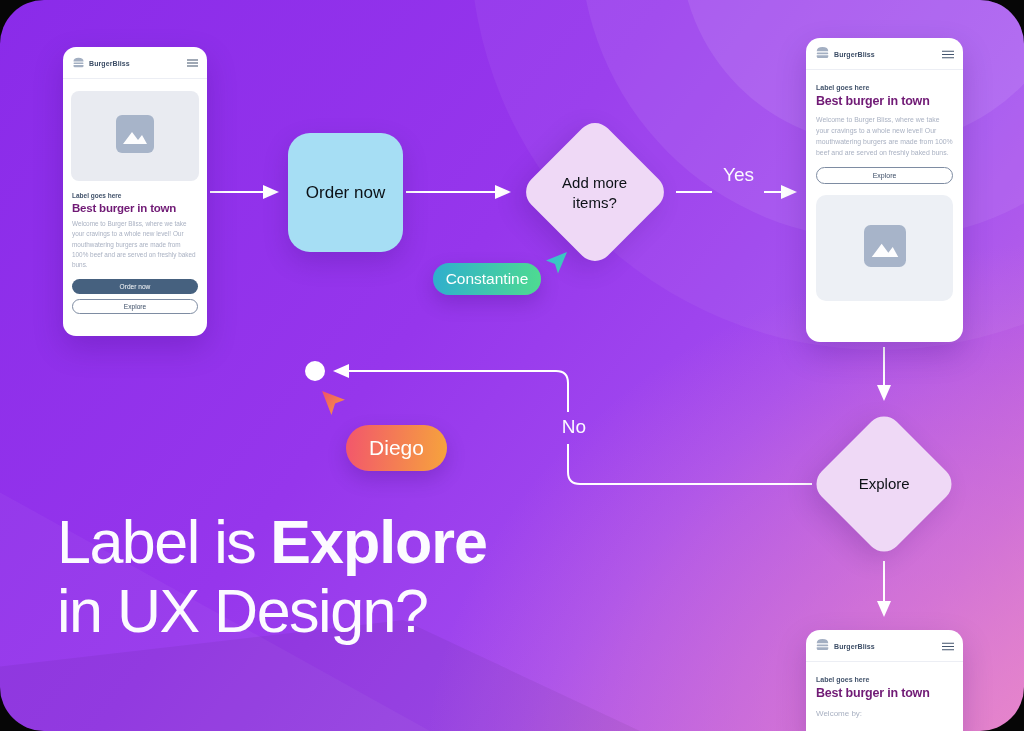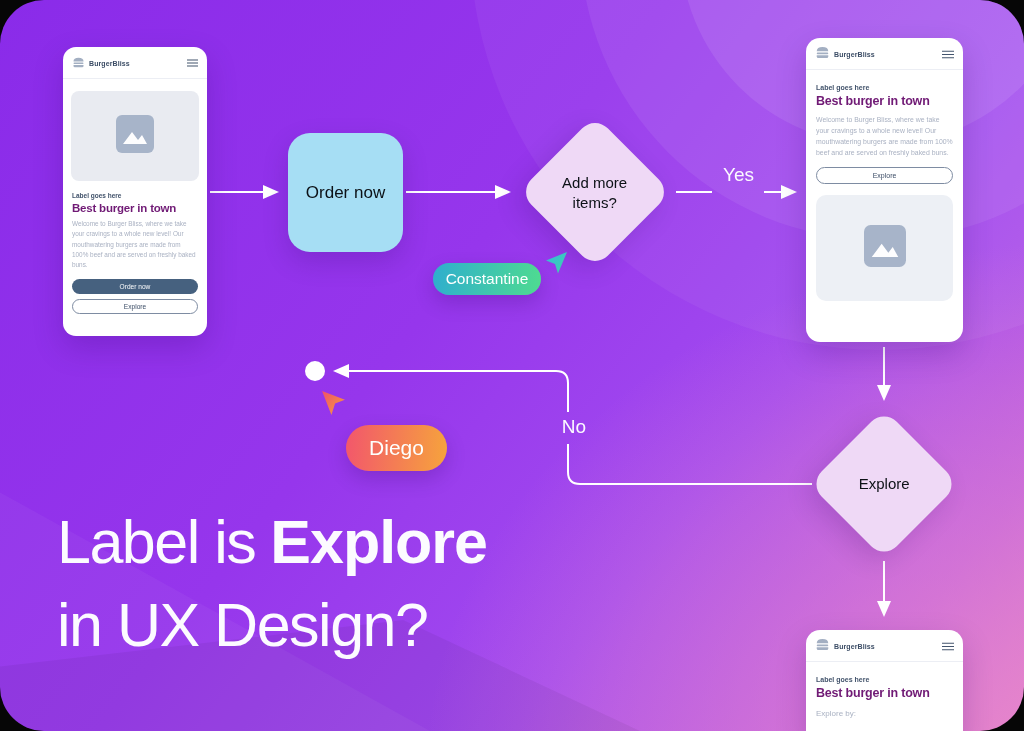--- a/index.html
+++ b/index.html
@@ -72,21 +72,21 @@
     background:linear-gradient(95deg,#F2566C,#F6A43C);}
   .cursor-ptr{position:absolute;}
   .ptr-constantine{left:544px;top:251px;}
   .ptr-diego{left:320px;top:390px;}
 
   
   .title{position:absolute;left:57px;top:512px;color:#FCFBFF;}
   .t-line{font-size:61px;letter-spacing:-1.5px;line-height:1.0;white-space:nowrap;}
   .t-line1{font-weight:400;}
   .t-bold{font-weight:700;margin-left:15px;letter-spacing:-1px;}
-  .t-line2{margin-top:22px;font-weight:400;}
+  .t-line2{margin-top:8px;font-weight:400;}
 </style>
 </head>
 <body>
 
 <div class="stage">
 
   <div class="bg-circle bg-c3"></div>
   <div class="bg-circle bg-c2"></div>
   <div class="bg-circle bg-c1"></div>
   <div class="facet facet1"></div>
@@ -210,21 +210,21 @@
               <line x1="0" y1="1" x2="11" y2="1"></line>
               <line x1="0" y1="4" x2="11" y2="4"></line>
               <line x1="0" y1="7" x2="11" y2="7"></line>
             </g>
           </svg>
       </span>
     </div>
     <div class="ph-divider"></div>
     <div class="ph-label">Label goes here</div>
     <div class="ph-heading">Best burger in town</div>
-    <div class="ph-trusted">Explore by:</div>
+    <div class="ph-trusted">Welcome by:</div>
   </div>
 
   <span class="cursor-ptr ptr-constantine">
     <svg width="24" height="24" viewBox="0 0 24 24">
       <defs>
           <linearGradient id="gTeal" x1="0" y1="0" x2="1" y2="1">
         <stop offset="0" stop-color="#35BBDB"></stop>
             <stop offset="1" stop-color="#40D2A8"></stop>
           </linearGradient>
         </defs>

